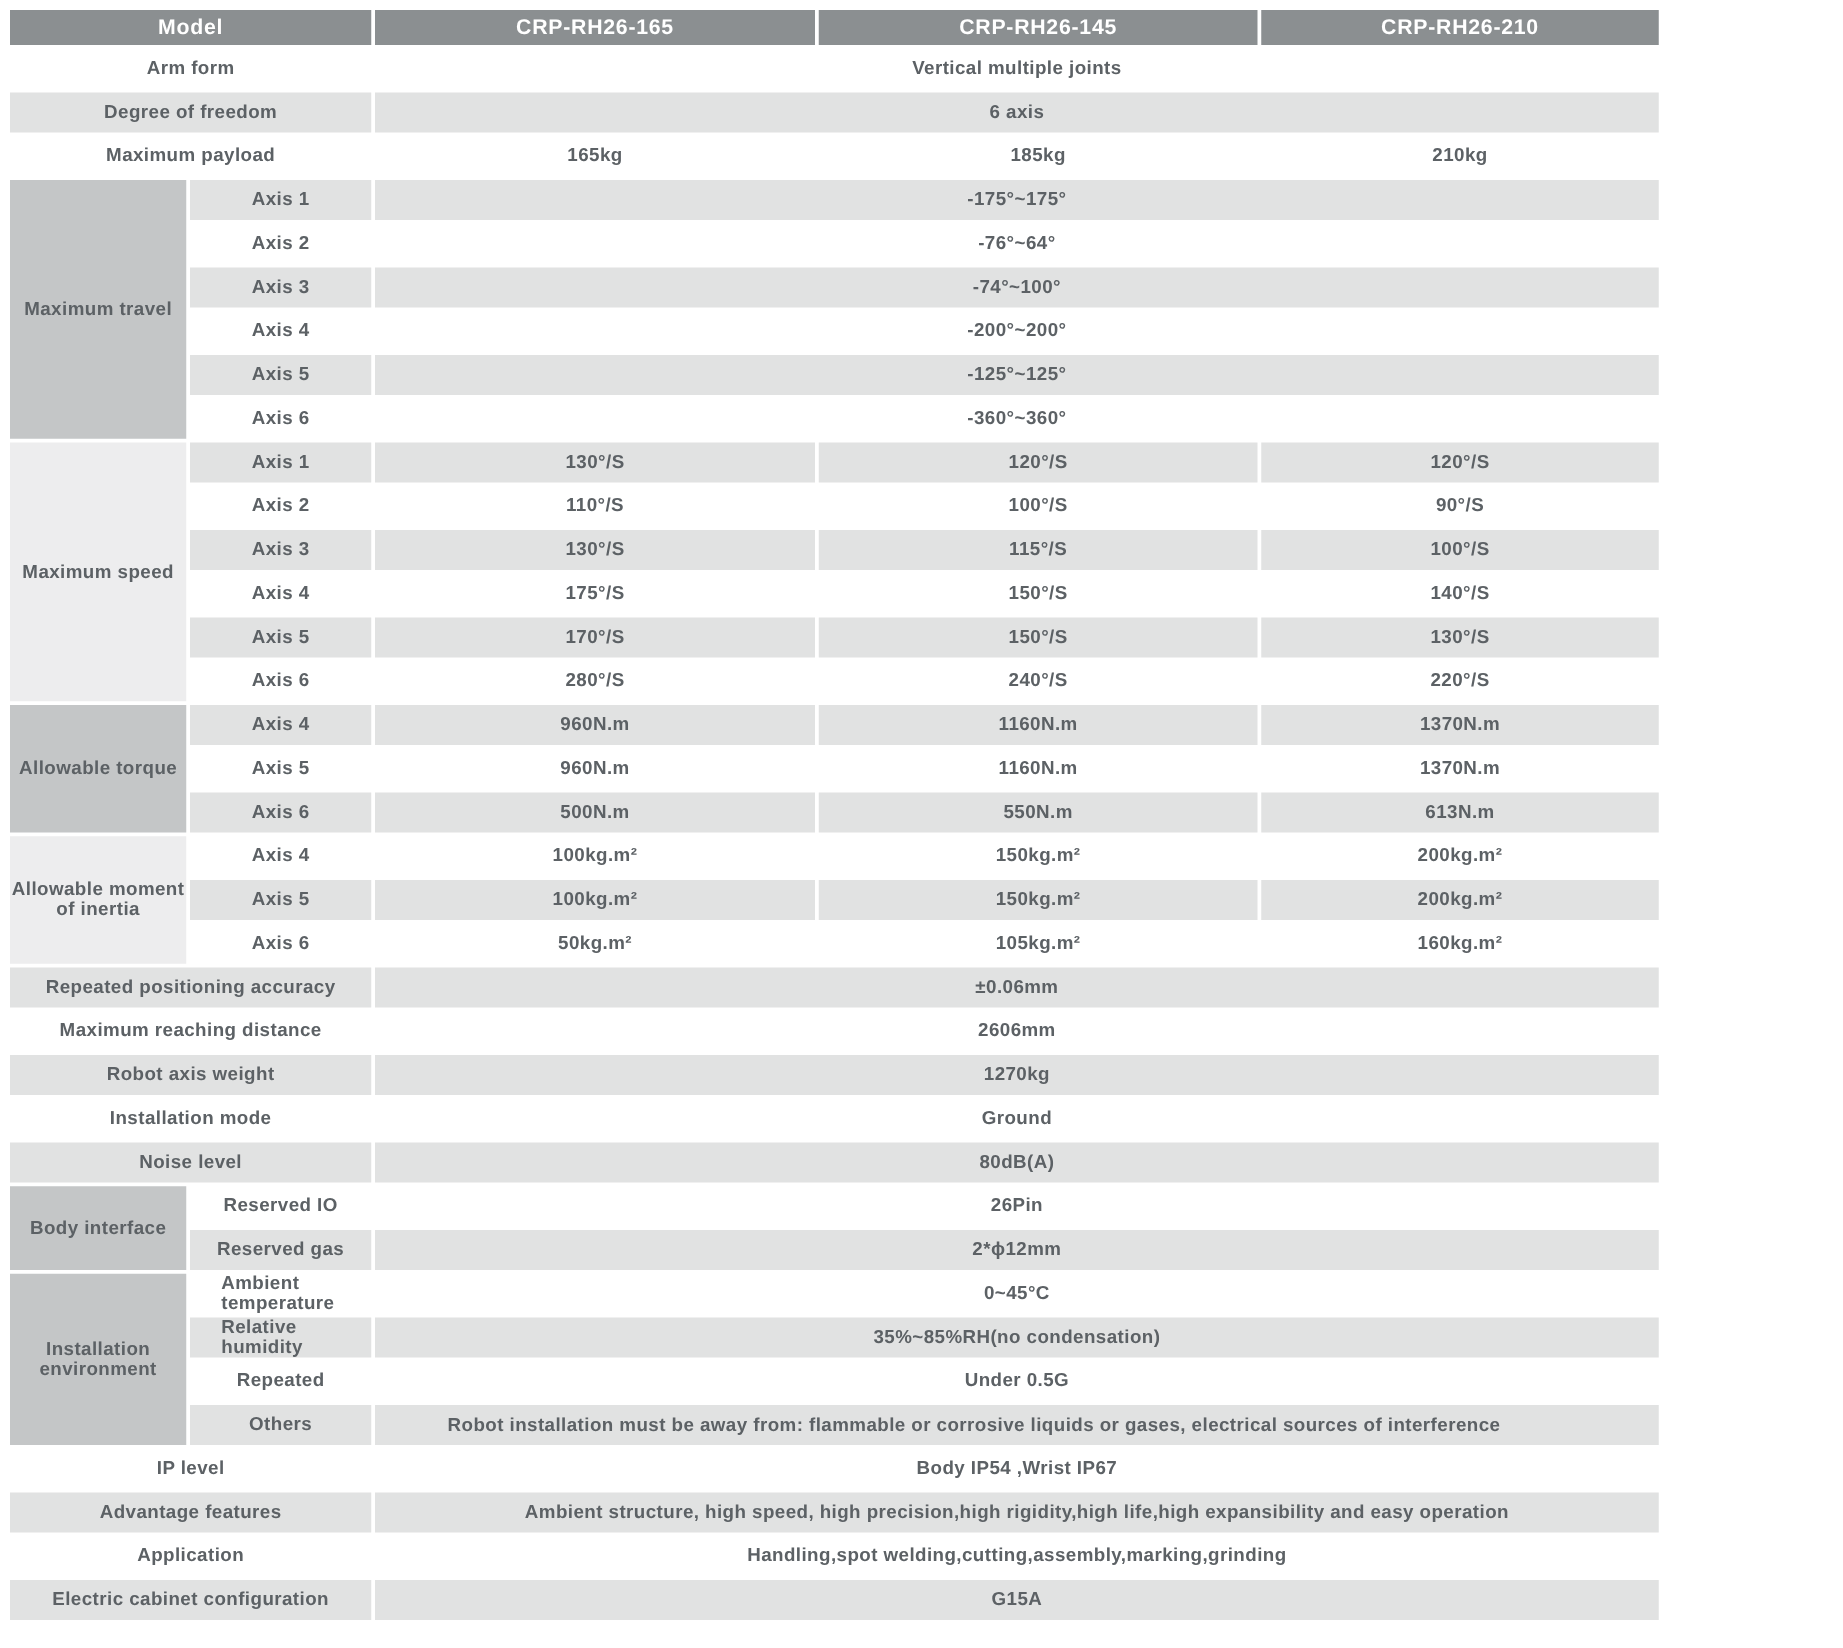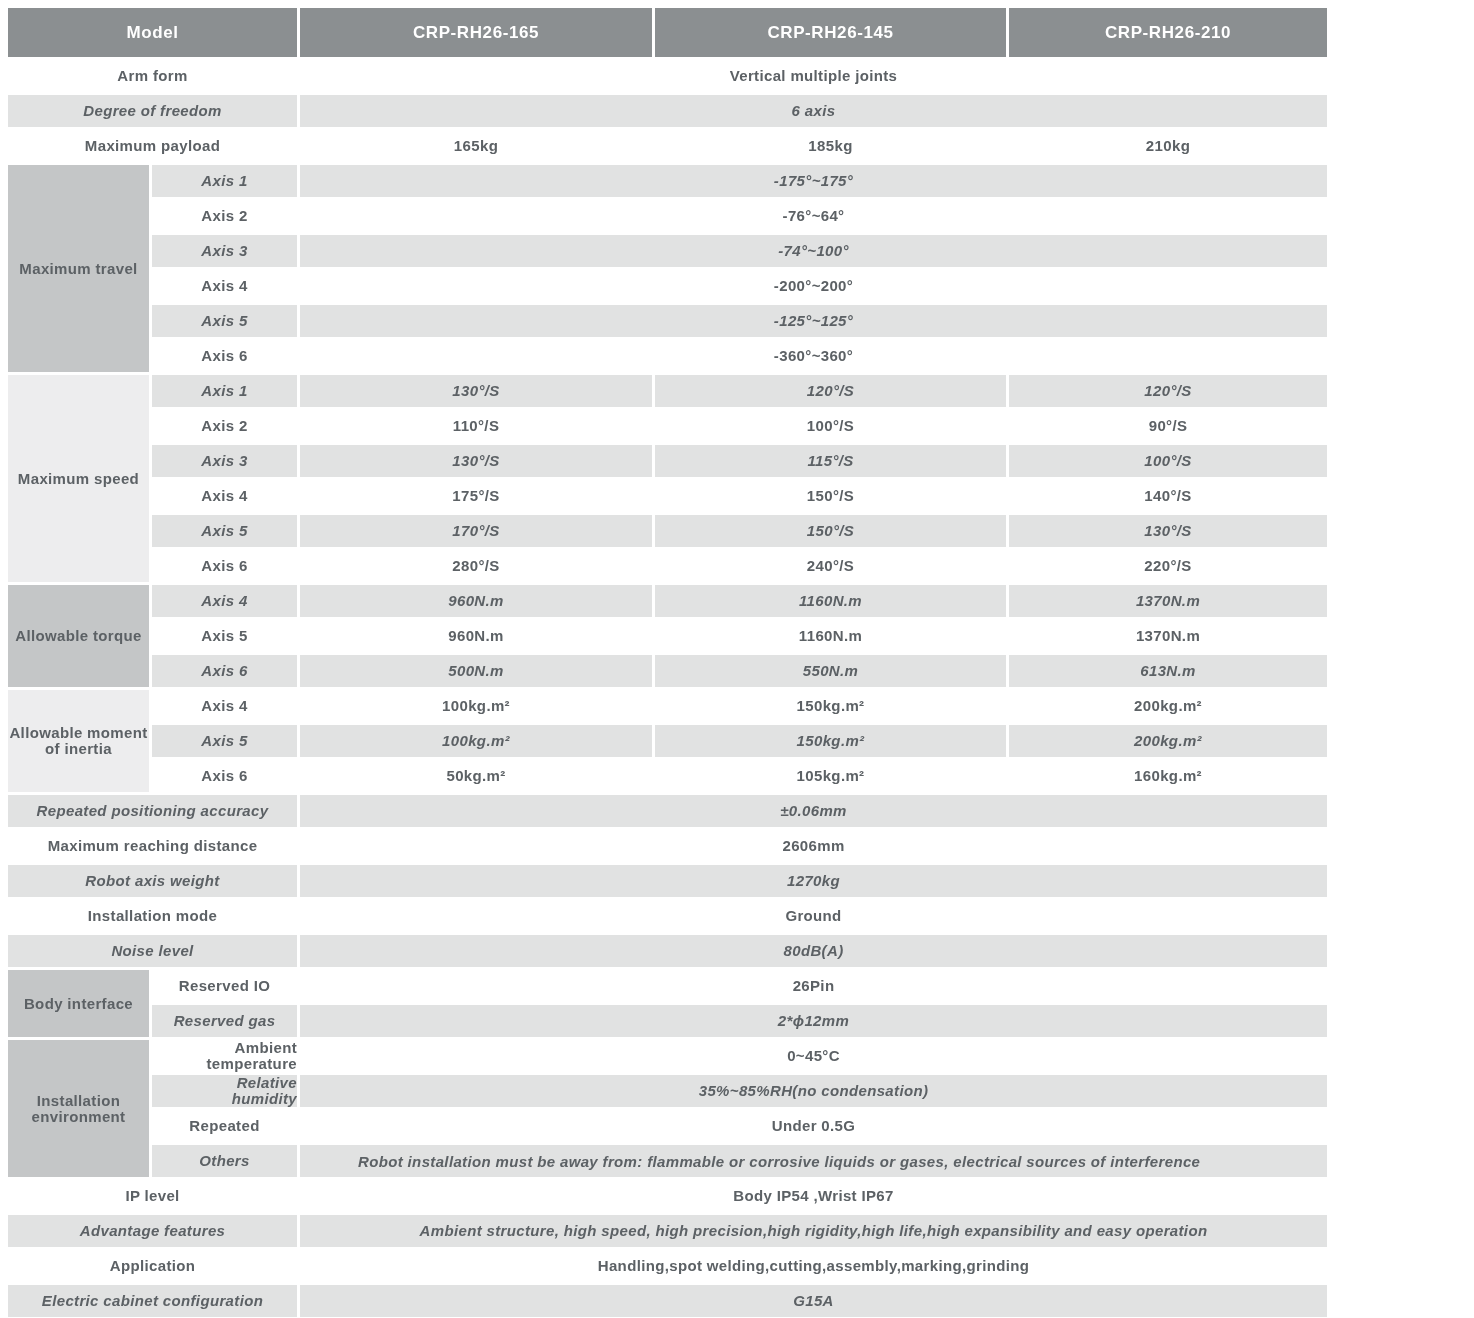--- a/index.html
+++ b/index.html
@@ -22,30 +22,30 @@
     font-size:15px;
     letter-spacing:0.35px;
     text-align:center;
     vertical-align:middle;
     line-height:16px;
     overflow:hidden;
   }
   thead th {
     background:var(--header-bg,#8b8f91);
     color:var(--header-text,#ffffff);
-    height:49px;
+    height:28px;
     font-size:17px;
     letter-spacing:0.6px;
     text-align:center;
   }
   tbody td { height:32px; }
-  td.bg-gray { background:var(--row-alt-bg,#e1e2e2);font-style:italic; }
+  td.bg-gray { background:var(--row-alt-bg,#e1e2e2); }
   td.group.tone-dark  { background:var(--group-dark-bg,#c4c6c7); }
   td.group.tone-light { background:var(--group-light-bg,#ededee); }
-  td.align-left { text-align:right; padding-left:25px; }
+  td.align-left { text-align:left; padding-left:25px; }
   td.value-left { text-align:left; padding:2px 30px 2px 58px; line-height:17px;margin-left:44px; }
 </style>
 </head>
 <body>
 
 <table class="spec">
   <colgroup>
     <col style="width:141px">
     <col style="width:145px">
     <col style="width:352px">

